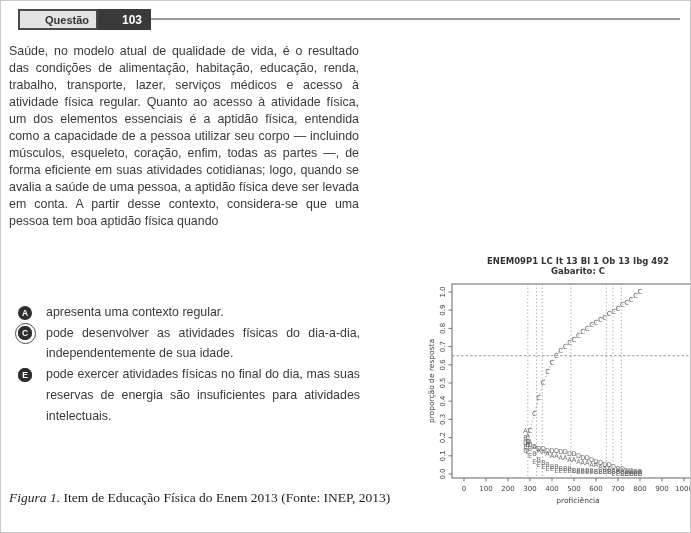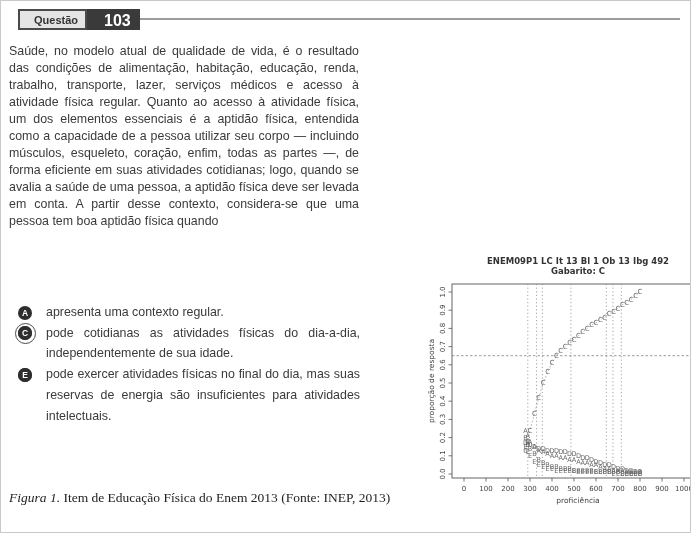--- a/index.html
+++ b/index.html
@@ -7,25 +7,25 @@
   .page {
     position:relative; width:691px; height:533px;
     background:#ffffff; border:1px solid #c9c9c9;
     font-family:"Liberation Sans", sans-serif;
     color:#3a3a3a; overflow:hidden;
   }
   
   .qheader { position:absolute; top:8px; left:17px; display:flex; align-items:stretch; z-index:2; }
   .qlabel-box {
     border:2px solid #4a4a4a; background:#e4e4e4; color:#333;
-    font-size:11px; font-weight:bold; padding:2px 7px 1px 14px; line-height:14px;
+    font-size:11px; font-weight:bold; padding:2px 7px 1px 25px; line-height:14px;
   }
   .qnum-box {
-    background:#3a3a3a; color:#ffffff; font-size:16px; font-weight:bold;
-    padding:3px 9px 2px 17px; line-height:15px; display:flex; align-items:center;
+    background:#3a3a3a; color:#ffffff; font-size:12px; font-weight:bold;
+    padding:3px 9px 2px 24px; line-height:15px; display:flex; align-items:center;
   }
   .header-rule { position:absolute; top:17px; left:110px; right:10px; height:2px; background:#9c9c9c; z-index:1; }
   
   .question-body {
     position:absolute; top:42px; left:8px; width:350px;
     font-size:12.4px; line-height:17px; text-align:justify; color:#3a3a3a;
   }
   
   .options { position:absolute; top:301px; left:8px; width:351px; }
   .option { position:relative; padding-left:37px; font-size:12.4px; line-height:20.7px; text-align:justify; color:#3a3a3a; margin-bottom:0px; }
@@ -64,21 +64,21 @@
   <div class="options">
     <div class="option">
       <span class="opt-marker">A</span>
       <span>apresenta uma contexto regular.</span>
     </div>
     <div class="option">
       <span class="opt-marker">B</span>
     </div>
     <div class="option selected">
       <span class="opt-marker">C</span>
-      <span>pode cotidianas as atividades físicas do dia-a-dia, independentemente de sua idade.</span>
+      <span>pode desenvolver as atividades físicas do dia-a-dia, independentemente de sua idade.</span>
     </div>
     <div class="option">
       <span class="opt-marker">D</span>
     </div>
     <div class="option">
       <span class="opt-marker">E</span>
       <span>pode exercer atividades físicas no final do dia, mas suas reservas de energia são insuficientes para atividades intelectuais.</span>
     </div>
   </div>
 

